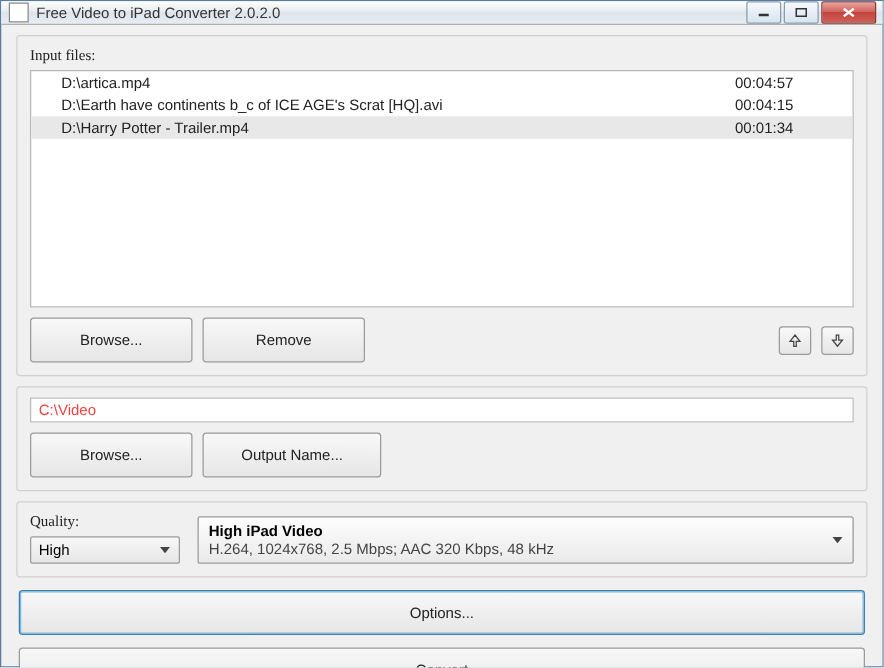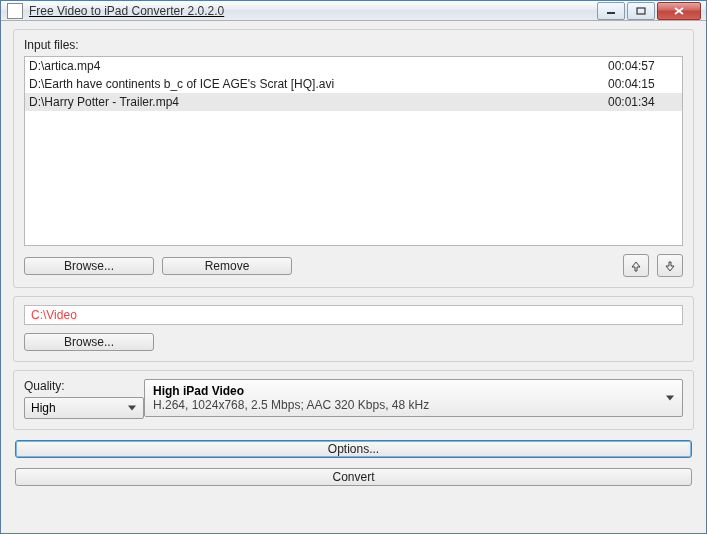--- a/index.html
+++ b/index.html
@@ -1,47 +1,47 @@
 <!DOCTYPE html>
 <html><head>
 <meta charset="utf-8">
 <style>
 * { box-sizing: border-box; margin: 0; padding: 0; font-family: 'Segoe UI', Tahoma, sans-serif; font-size: 12px; }
 body { background: #fff; width: 707px; height: 534px; overflow: hidden; }
 
 .window { width: 707px; height: 534px; border: 1px solid #5a7ca0; background: #f0f0f0; display: flex; flex-direction: column; }
 
-.titlebar { height: 20px; background: linear-gradient(#fdfefe, #e8ecf0 45%, #dde4eb 50%, #e6edf3); display: flex; align-items: center; padding: 0 5px 0 6px; border-bottom: 1px solid #b0b0b0; text-decoration: underline; }
+.titlebar { height: 44px; background: linear-gradient(#fdfefe, #e8ecf0 45%, #dde4eb 50%, #e6edf3); display: flex; align-items: center; padding: 0 5px 0 6px; border-bottom: 1px solid #b0b0b0; }
 .titlebar-icon { width: 16px; height: 16px; border: 1px solid #888; background: #fff; margin-right: 6px; }
 .titlebar-text { flex: 1; color: #333; }
 .titlebar-btns { display: flex; gap: 0; }
 .tb-btn { width: 28px; height: 18px; border: 1px solid #8a9db0; background: linear-gradient(#f5f9fc, #d8e4ef); border-radius: 2px; margin-left: 2px; display: flex; align-items: center; justify-content: center; font-size: 10px; color: #333; }
 .tb-close { width: 44px; background: linear-gradient(#e9a3a0, #d1655f 45%, #c4443d 50%, #cf6058); border-color: #8b3a36; color: #fff; font-weight: bold; }
 
 .client { flex: 1; padding: 8px 12px 10px 12px; display: flex; flex-direction: column; gap: 8px; }
 
 .group { border: 1px solid #d0d0d0; border-radius: 3px; padding: 8px 10px 10px 10px; background: #f0f0f0; }
 
-.label { color: #222; margin-bottom: 4px; display: block; }
+.label { color: #222; margin-bottom: 4px; display: block; font-family: Liberation Serif, serif; }
 
 .filelist { background: #fff; border: 1px solid #b8b8b8; height: 190px; overflow: auto; }
-.file-row { display: flex; padding: 2px 4px; color: #222; }
+.file-row { display: flex; padding: 2px 24px; color: #222; }
 .file-row.selected { background: #e8e8e8; }
 .file-name { flex: 1; }
 .file-dur { width: 70px; text-align: left; }
 
 .btnrow { display: flex; gap: 8px; margin-top: 8px; align-items: center; }
-.btn { height: 18px; min-width: 130px; background: linear-gradient(#f8f8f8, #e6e6e6); border: 1px solid #9a9a9a; border-radius: 3px; cursor: pointer; color: #222; padding: 0 30px; }
+.btn { height: 36px; min-width: 130px; background: linear-gradient(#f8f8f8, #e6e6e6); border: 1px solid #9a9a9a; border-radius: 3px; cursor: pointer; color: #222; padding: 0 30px; }
 .btn.focus { border-color: #3c7fb1; box-shadow: 0 0 0 1px #7eb4e2 inset; }
 .smallbtn { width: 26px; height: 23px; min-width: 0; padding: 0; display: flex; align-items: center; justify-content: center; }
 .spacer { flex: 1; }
 
 .textinput { width: 100%; height: 20px; border: 1px solid #bcbcbc; background: #fff; padding: 2px 6px; color: #ef4444; }
 
-.qualrow { display: flex; align-items: flex-start; }
+.qualrow { display: flex; gap: 14px; align-items: flex-end; }
 .qualleft { width: 120px; }
 .qualright { flex: 1; }
 .select { width: 100%; height: 22px; border: 1px solid #9a9a9a; background: linear-gradient(#f8f8f8,#e6e6e6); border-radius: 2px; display: flex; align-items: center; padding: 0 6px; cursor: pointer; position: relative; }
 .select::after { content: ""; position: absolute; right: 7px; top: 50%; width: 0; height: 0; border-left: 4px solid transparent; border-right: 4px solid transparent; border-top: 5px solid #444; transform: translateY(-50%); }
 .preset { border: 1px solid #9a9a9a; background: linear-gradient(#fdfdfd,#eaeaea); border-radius: 2px; padding: 4px 22px 4px 8px; position: relative; cursor: pointer; }
 .preset::after { content: ""; position: absolute; right: 8px; top: 50%; width: 0; height: 0; border-left: 4px solid transparent; border-right: 4px solid transparent; border-top: 5px solid #444; transform: translateY(-50%); }
 .preset-title { font-weight: bold; }
 .preset-sub { color: #444; }
 
 .bottomrow { display: flex; justify-content: flex-end; gap: 10px; padding: 2px 2px 0 2px; flex-direction: column; }
@@ -108,20 +108,21 @@
               <path d="M6 11 L2 6 L5 6 L5 2 L7 2 L7 6 L10 6 Z" fill="none" stroke="#444" stroke-width="1"></path>
             </svg>
         </button>
       </div>
     </div>
 
     <div class="group">
       <input class="textinput" value="C:\Video" style="">
       <div class="btnrow">
         <button class="btn">Browse...</button>
+        <button class="btn">Output Name...</button>
       </div>
     </div>
 
     <div class="group">
       <div class="qualrow">
         <div class="qualleft">
           <span class="label">Quality:</span>
           <div class="select">
             <span>High</span>
           </div>

